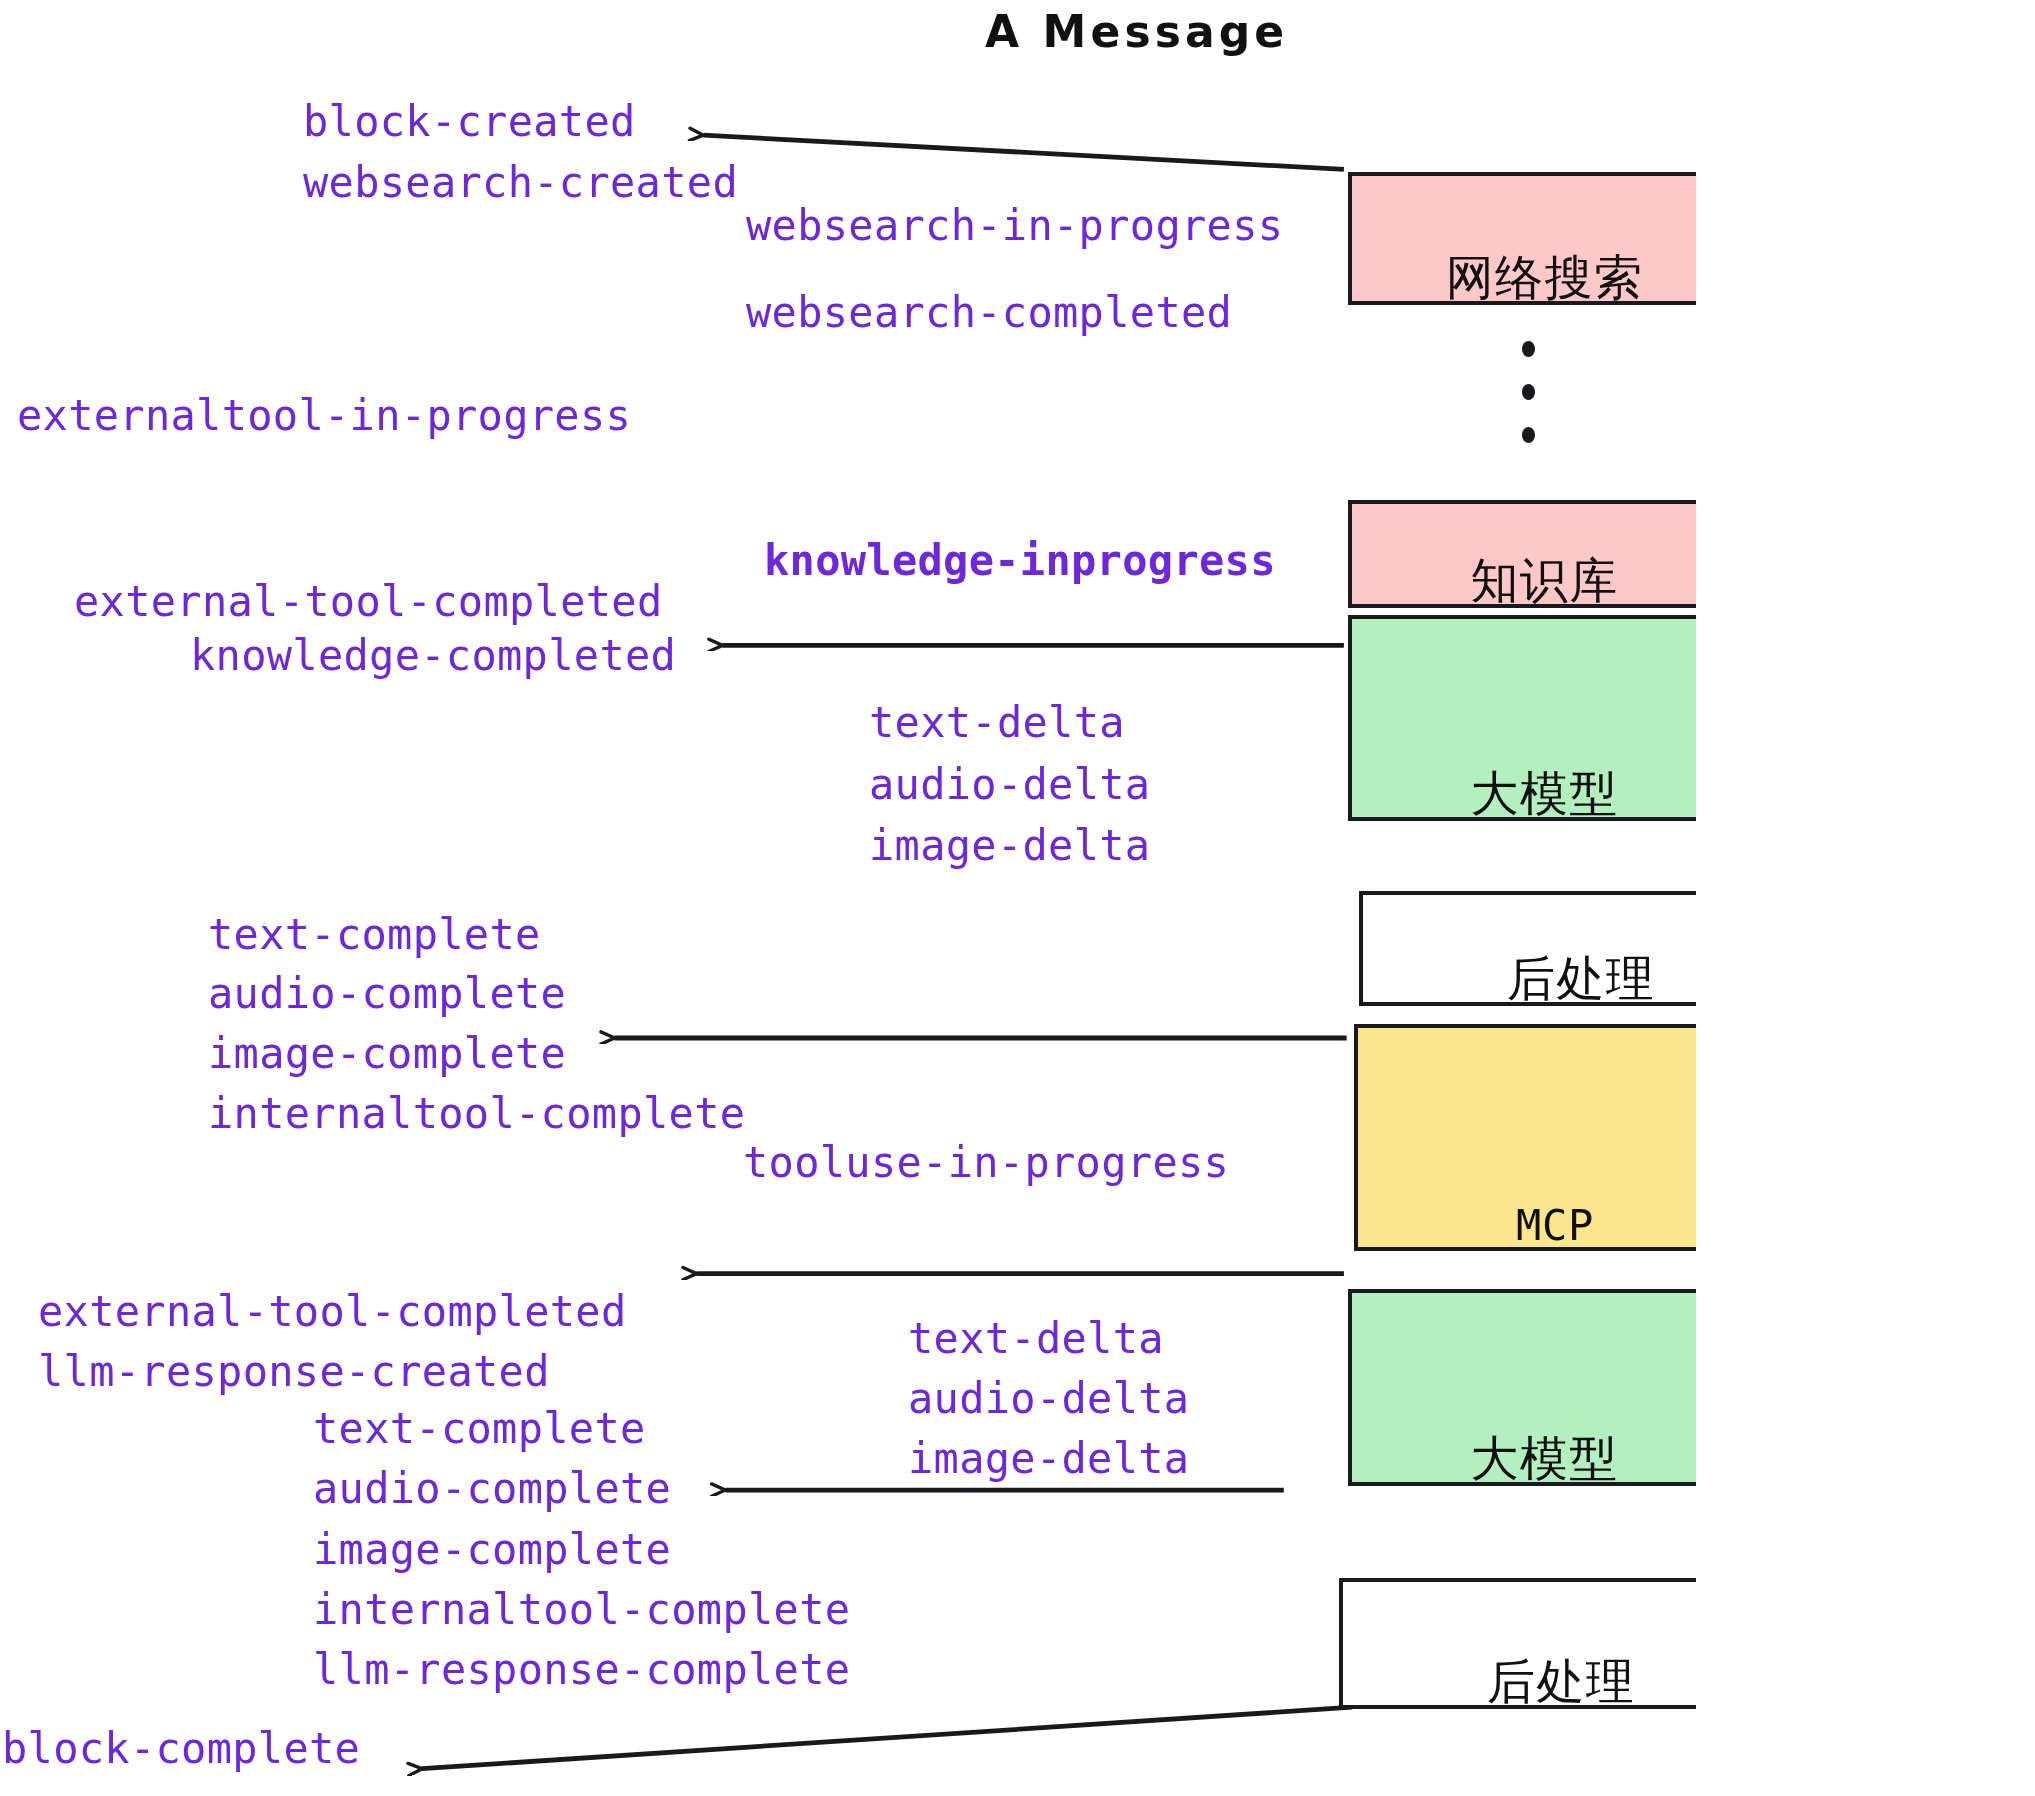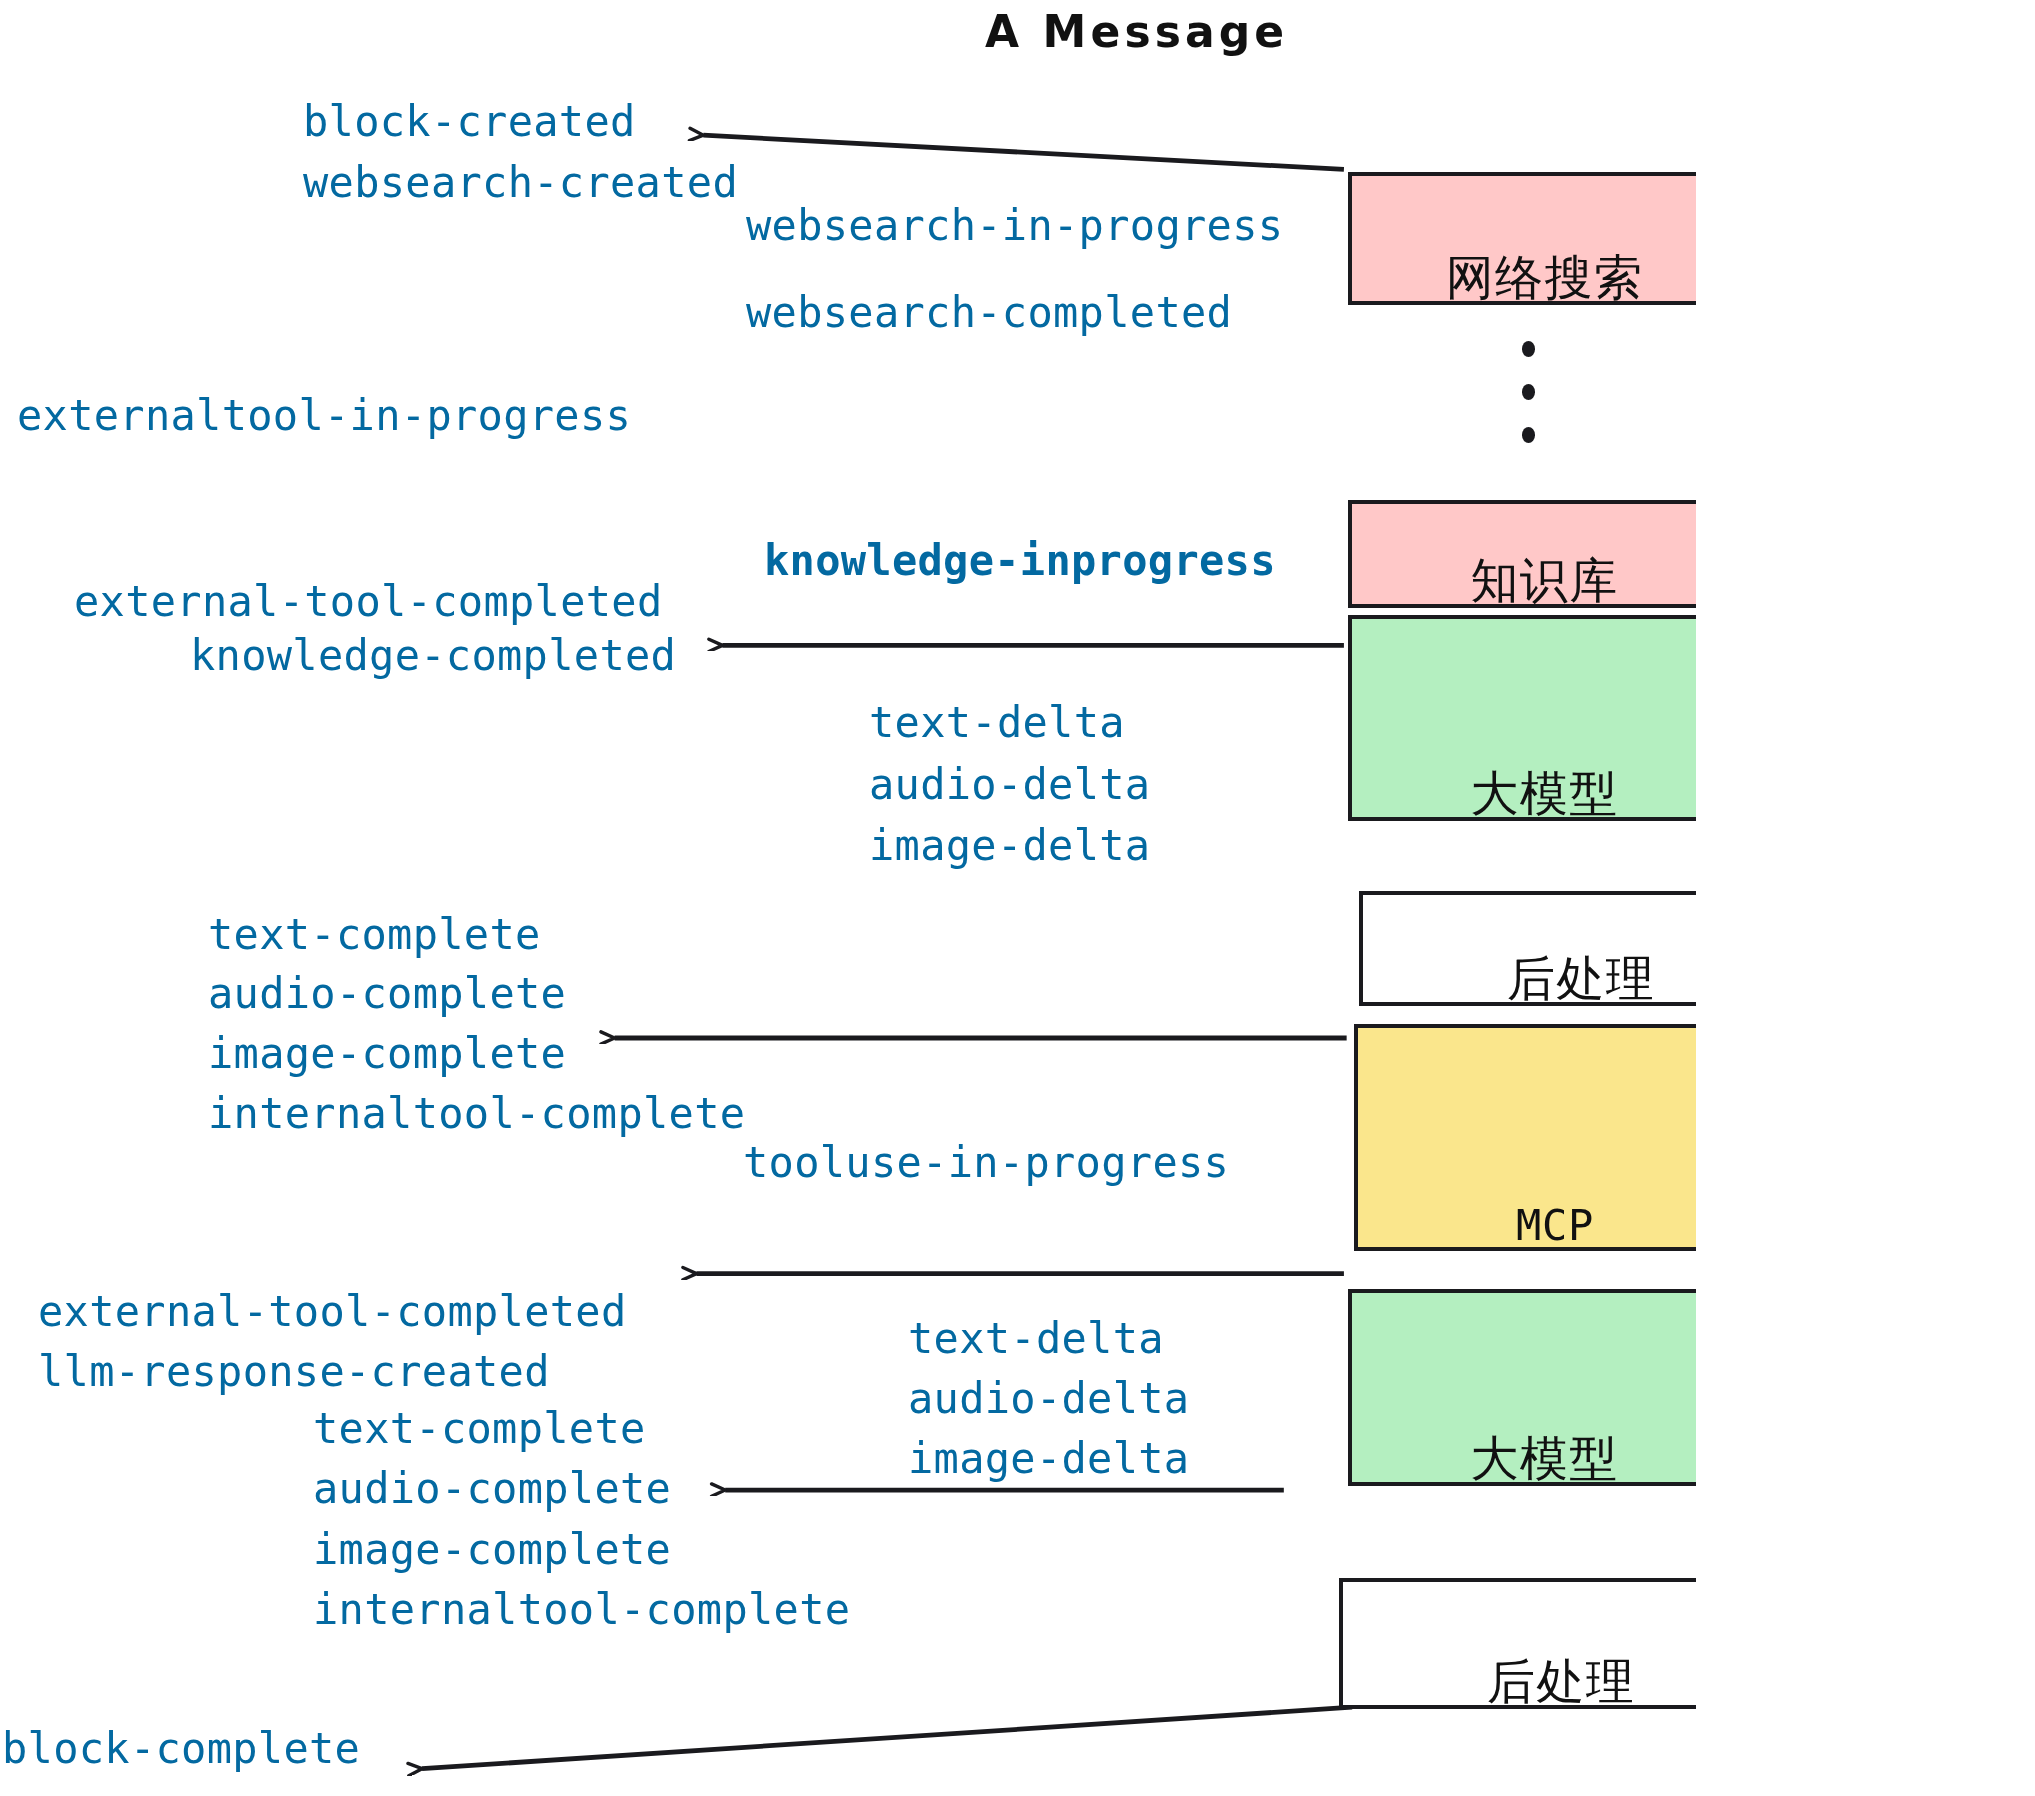--- a/index.html
+++ b/index.html
@@ -16,21 +16,21 @@
     height: 1796px;
     background: #ffffff;
     overflow: hidden;
   }
   
   .evt {
     position: absolute;
     font-family: "DejaVu Sans Mono", "Liberation Mono", monospace;
     font-size: 42px;
     line-height: 1;
-    color: #0369a1;
+    color: #6d28d9;
     white-space: nowrap;
     letter-spacing: 0.3px;
   }
   .title {
     position: absolute;
     font-family: "DejaVu Sans", "Liberation Sans", sans-serif;
     font-size: 44px;
     font-weight: 600;
     letter-spacing: 4.1px;
     color: #111111;
@@ -212,17 +212,18 @@
   <div class="evt" style="left:908px; top:1438px;">image-delta</div>
 
   <div class="evt" style="left:313px; top:1408px;">text-complete</div>
 
   <div class="evt" style="left:313px; top:1468px;">audio-complete</div>
 
   <div class="evt" style="left:313px; top:1529px;">image-complete</div>
 
   <div class="evt" style="left:313px; top:1589px;">internaltool-complete</div>
 
+  <div class="evt" style="left:313px; top:1649px;">llm-response-complete</div>
 
   <div class="evt" style="left:2px; top:1728px;">block-complete</div>
 
 </div>
 
 
 </body></html>

